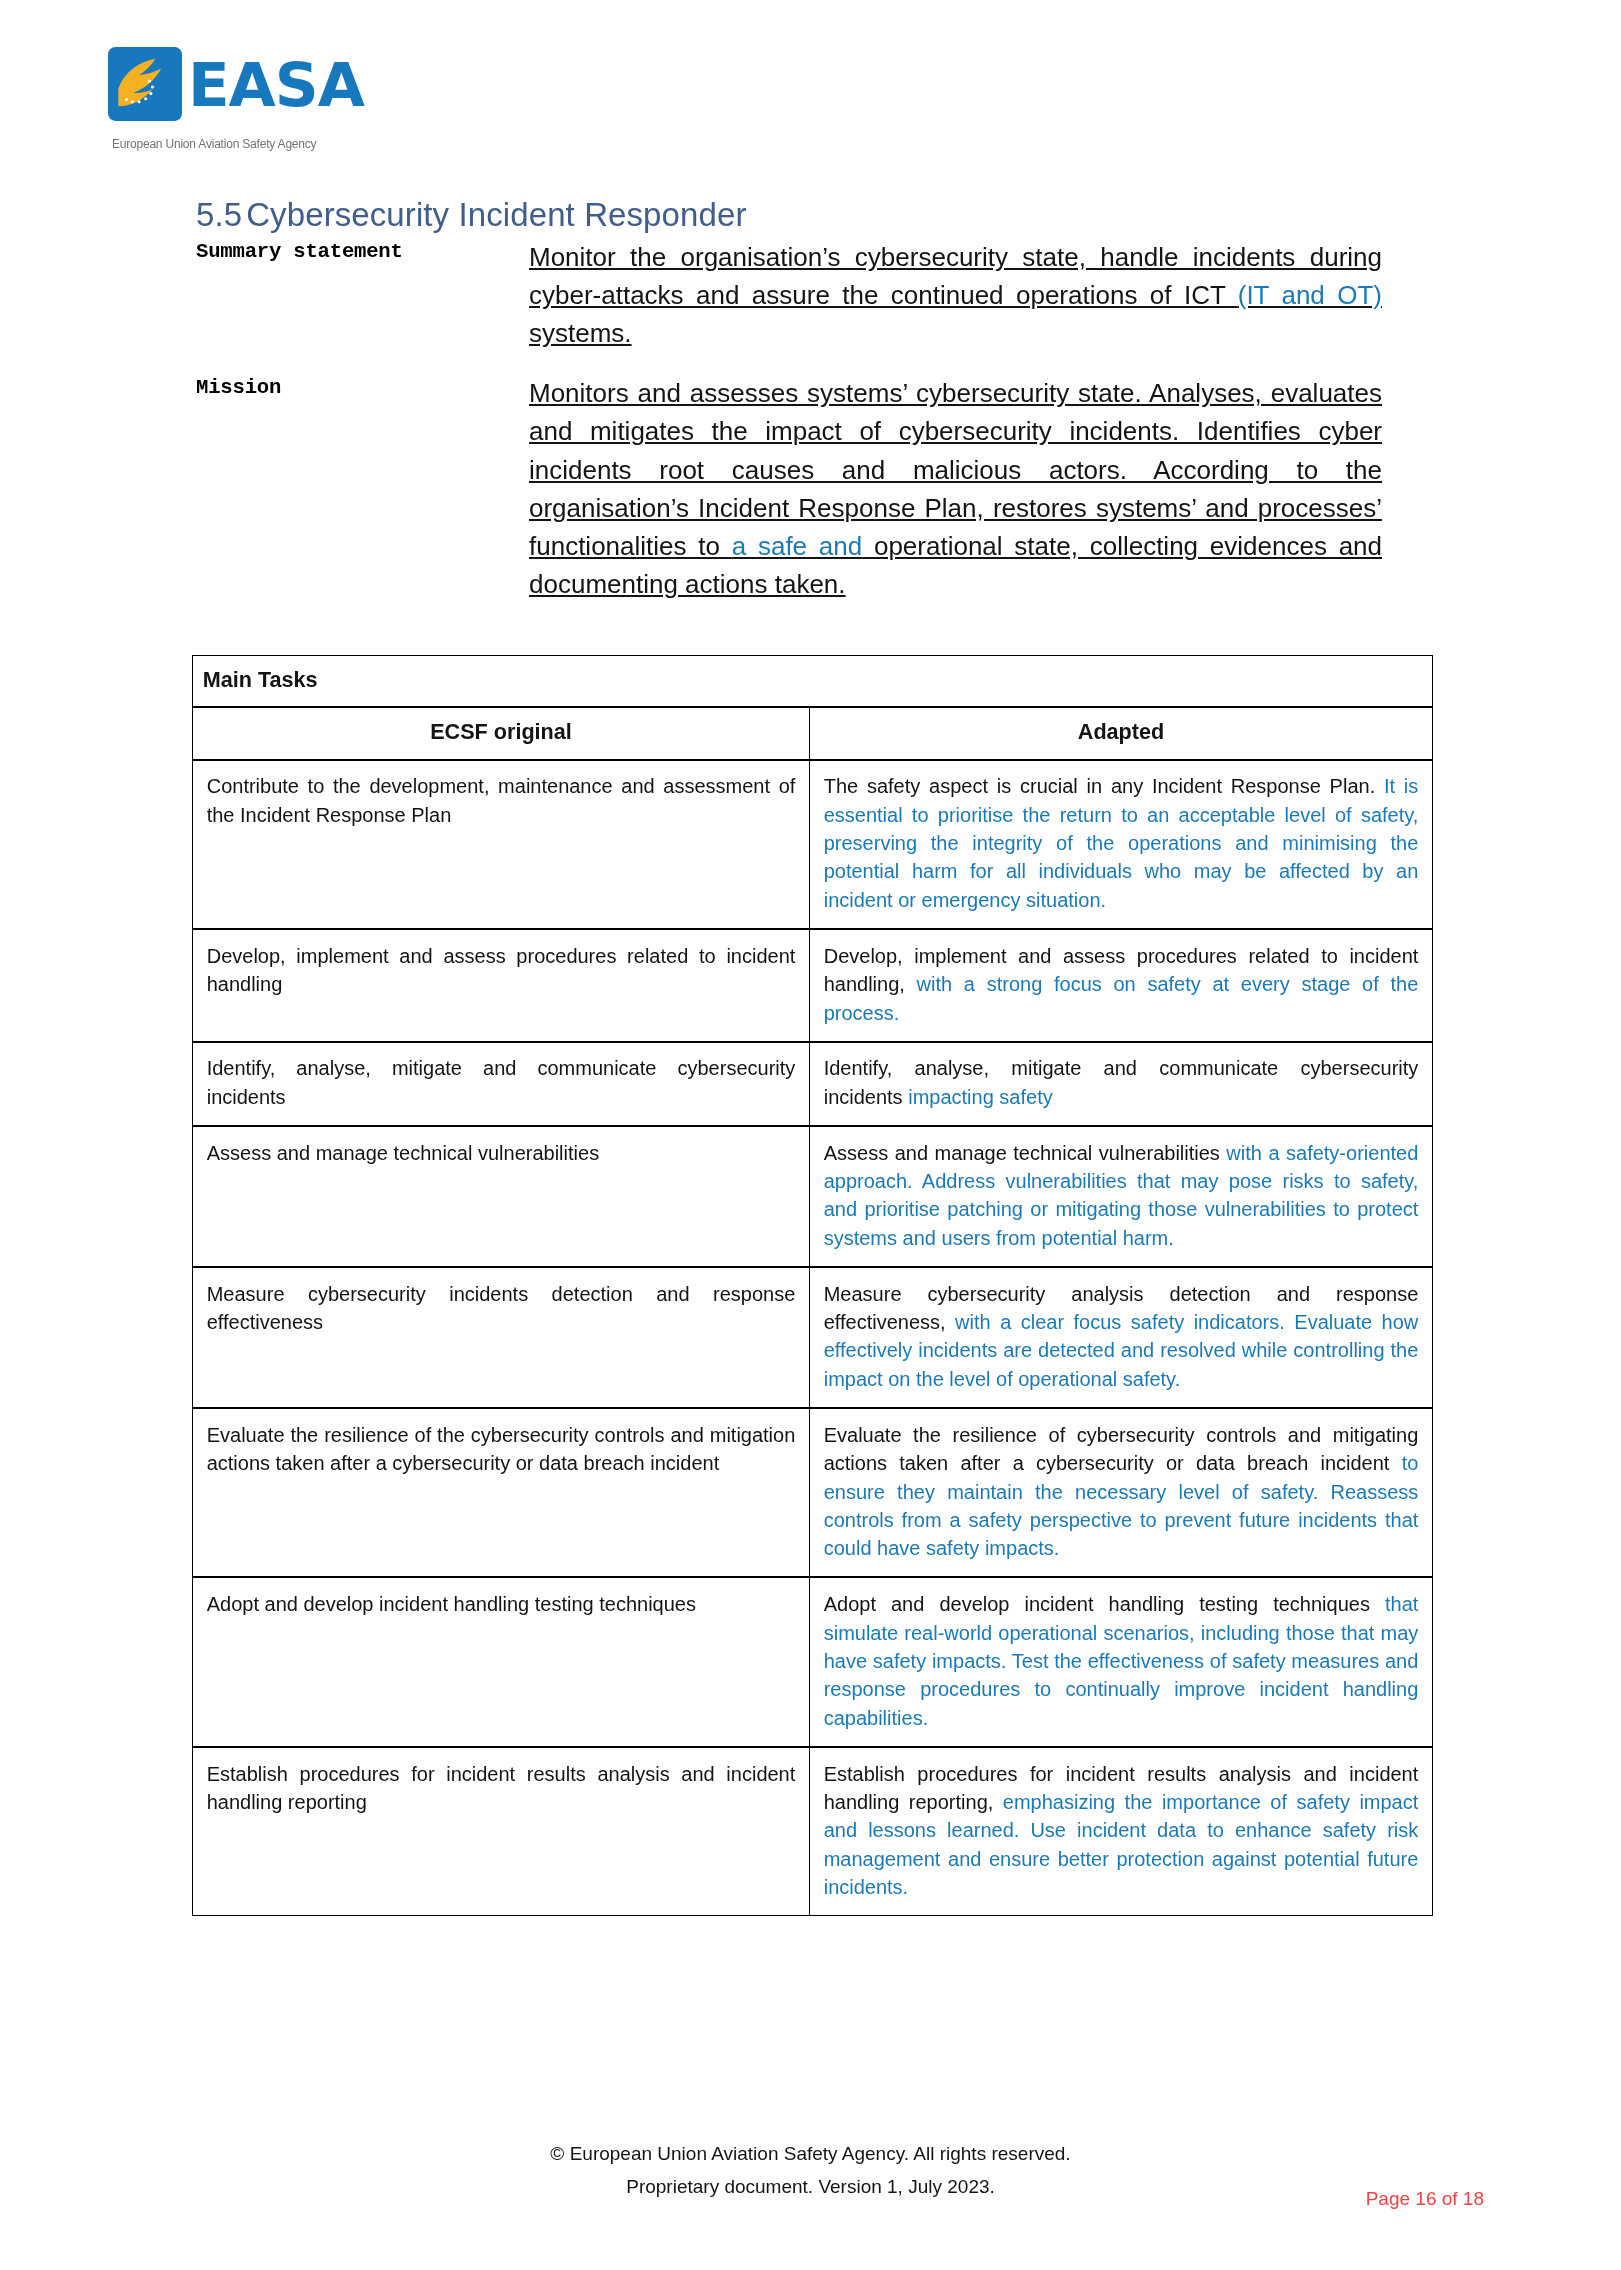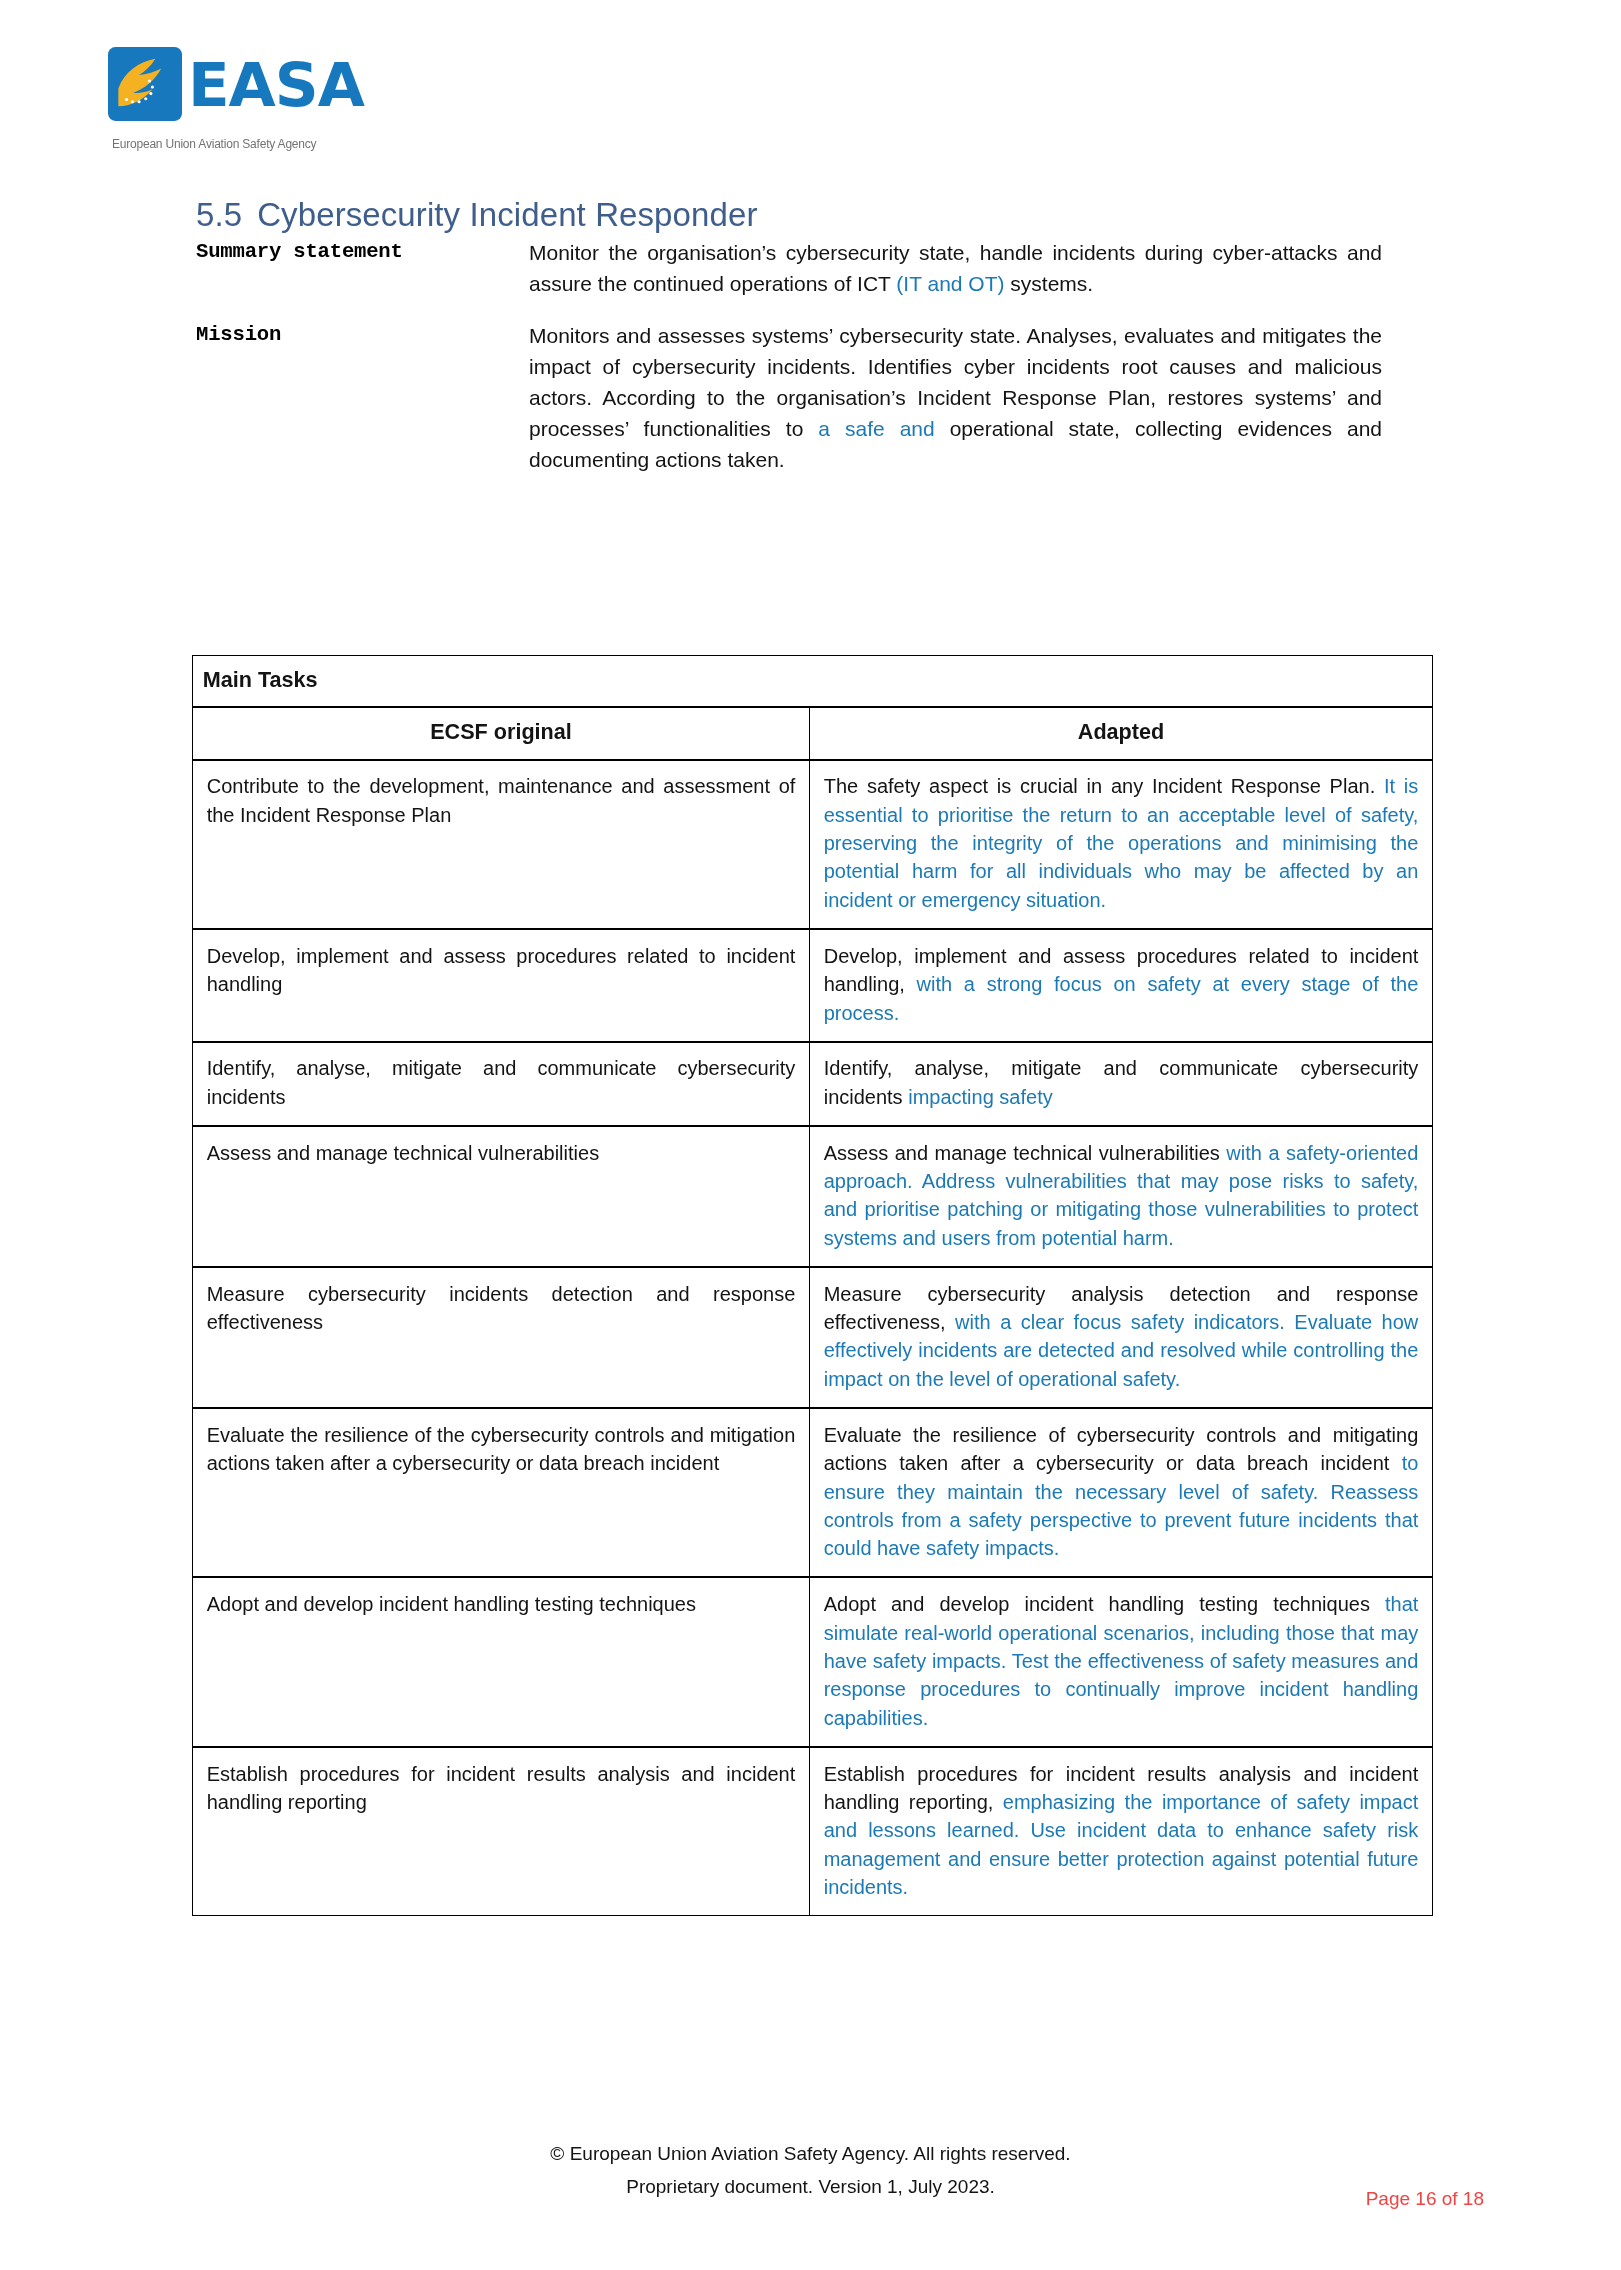--- a/index.html
+++ b/index.html
@@ -62,21 +62,21 @@
     position: absolute;
     left: 196px;
     top: 196px;
     font-size: 33px;
     color: #3f5e8c;
     font-weight: normal;
     letter-spacing: 0.1px;
     white-space: nowrap;
   }
   .section-heading .num {
-    margin-right: 15px;
+    margin-right: 4px;
   }
 
   
   .info-block {
     position: absolute;
     left: 196px;
     top: 238px;
     width: 1235px;
   }
   .info-row {
@@ -88,25 +88,26 @@
     flex: 0 0 333px;
     font-size: 20.6px;
     font-weight: bold;
     color: #000000;
     padding-top: 2px;
     letter-spacing: -0.2px;
     font-family: Liberation Mono, monospace;
   }
   .info-text {
     flex: 1 1 auto;
-    font-size: 21px;
+    font-size: 26px;
     line-height: 1.47;
     text-align: justify;
     color: #141414;
     max-width: 853px;
+    text-decoration: underline;
   }
   .blue {
     color: #1b7ab5;
   }
 
   
   .tasks-table {
     position: absolute;
     left: 192px;
     top: 655px;

